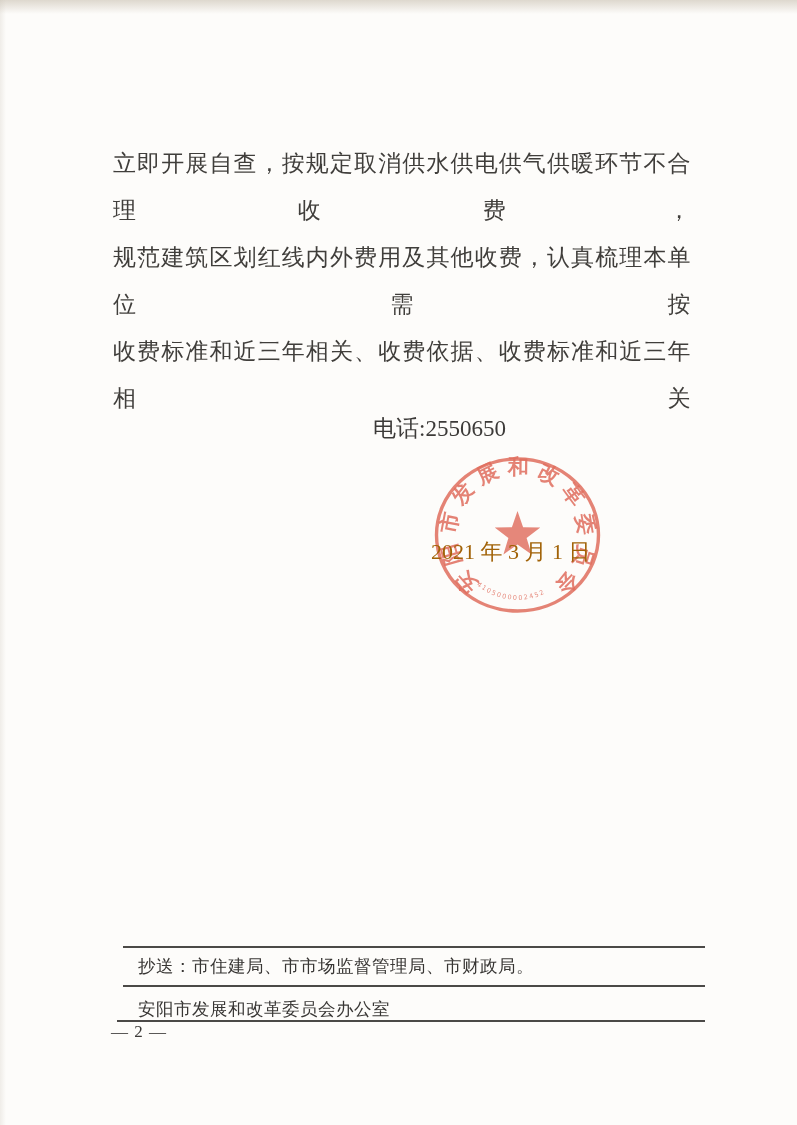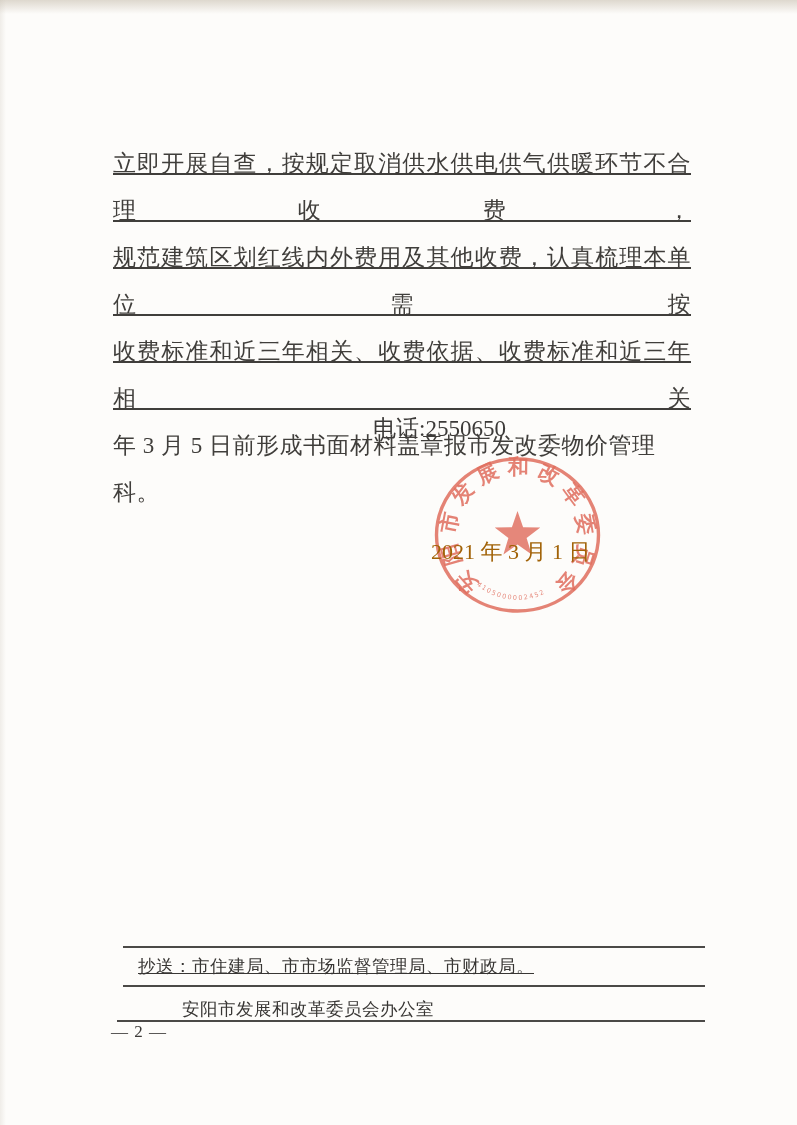--- a/index.html
+++ b/index.html
@@ -24,21 +24,21 @@
     background: linear-gradient(to right, rgba(200,192,180,0.25), rgba(200,192,180,0));
   }
 
   .body-block {
     position: absolute;
     left: 113px; top: 140px; width: 578px;
     font-size: 23px; line-height: 47px;
     letter-spacing: 0.5px;
     color: #403e3b;
   }
-  .jline { text-align: justify; text-align-last: justify; text-decoration: underline; }
+  .jline { text-align: justify; text-align-last: justify; }
   .lline { text-align: left; text-align-last: left; }
 
   .contact-line {
     position: absolute; left: 162px; top: 411px; width: 530px;
     font-size: 23px; line-height: 28px; color: #3c3a38;
     white-space: nowrap;
   }
   .contact-line .phone { position: absolute; left: 211px; top: 4px; }
 
   .seal {
@@ -54,45 +54,44 @@
   .rule {
     position: absolute; left: 123px; width: 582px; background: #4b4947;
   }
   .rule-1 { top: 946px; height: 2px; }
   .rule-2 { top: 985px; height: 2px; }
   .rule-3 { top: 1020px; height: 2px; left: 117px; width: 588px; }
 
   .cc-line {
     position: absolute; left: 138px; top: 953px; width: 560px;
     font-size: 17.5px; line-height: 26px; color: #383634;
-    letter-spacing: 0.5px; white-space: nowrap; text-decoration: underline;
+    letter-spacing: 0.5px; white-space: nowrap;
   }
   .issuer-row {
     position: absolute; left: 138px; top: 996px; width: 552px;
     display: flex; justify-content: space-between; align-items: baseline;
     font-size: 17.5px; line-height: 26px; color: #383634;
-    letter-spacing: 0.5px; white-space: nowrap; margin-left: 44px;
+    letter-spacing: 0.5px; white-space: nowrap;
   }
   .page-number {
     position: absolute; left: 111px; top: 1022px;
     font-size: 17px; color: #3c3a38; letter-spacing: 1px; white-space: nowrap;
   }
 </style>
 </head>
 <body>
 
 <div class="page">
   <div class="scan-top"></div>
   <div class="scan-left"></div>
 
   <div class="body-block">
     <div class="jline">立即开展自查，按规定取消供水供电供气供暖环节不合理收费，</div>
     <div class="jline">规范建筑区划红线内外费用及其他收费，认真梳理本单位需按</div>
     <div class="jline">收费标准和近三年相关、收费依据、收费标准和近三年相关</div>
-    <div class="lline">年 3 月 5 日前形成书面材料盖章报市发改委物价管理科。</div>
   </div>
 
   <div class="contact-line">
     <span class="phone">电话:2550650</span>
   </div>
 
   <svg class="seal" viewBox="0 0 171 160" xmlns="http://www.w3.org/2000/svg">
     <defs>
       <path id="arcTop" d="M 48.9,130.8 A 62,62 0 1 1 122.1,130.8" fill="none"></path>
       <path id="arcBottom" d="M 41.7,127.5 A 64,64 0 0 0 129.3,127.5" fill="none"></path>

